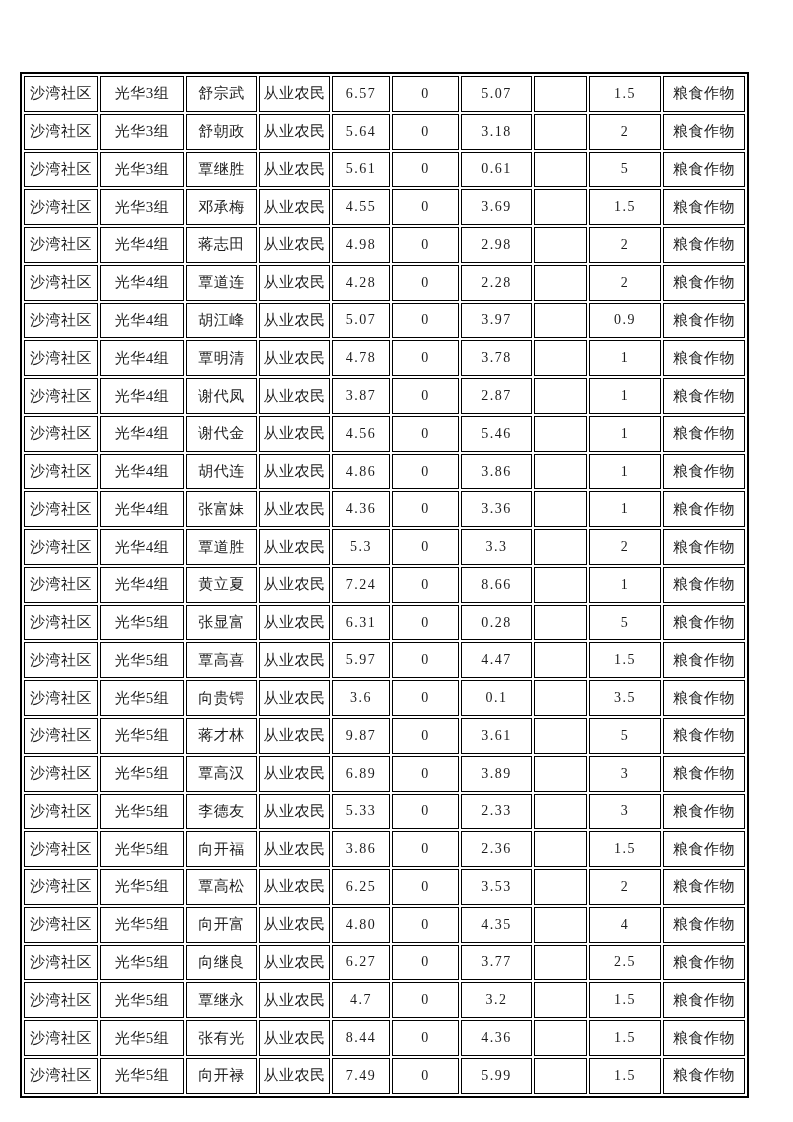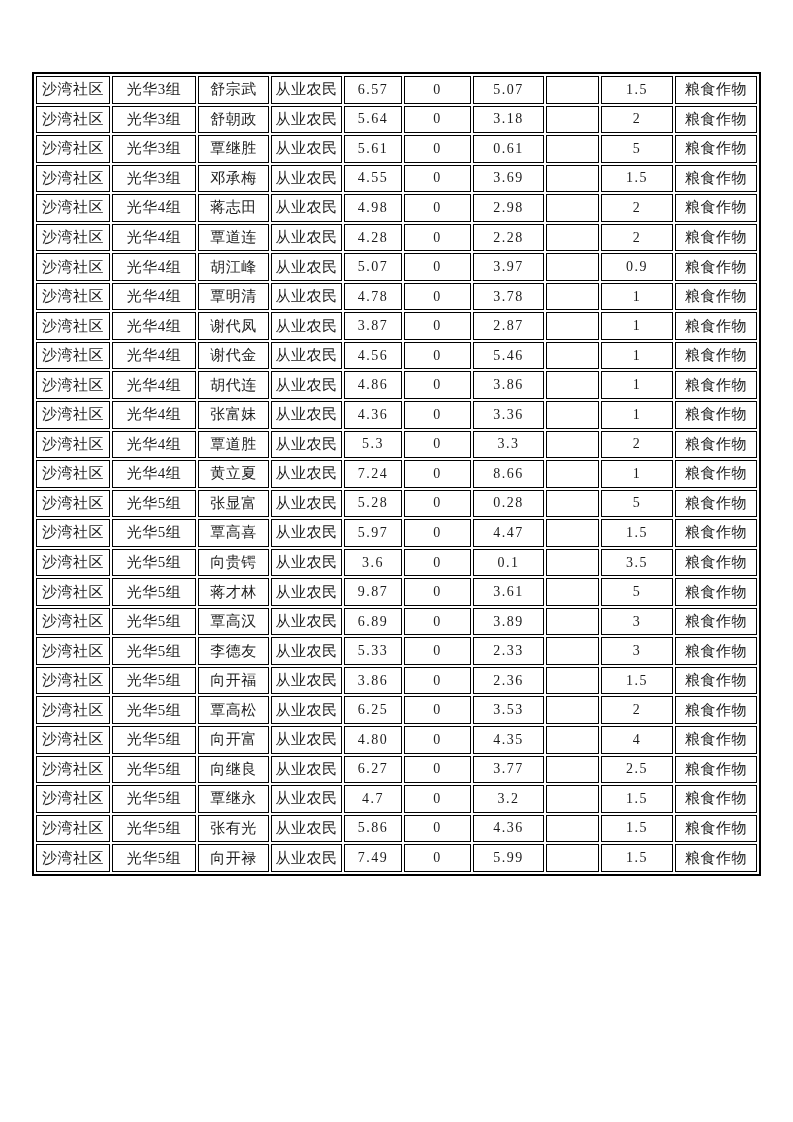--- a/index.html
+++ b/index.html
@@ -8,24 +8,24 @@
     position: relative;
     width: 793px;
     height: 1122px;
     margin: 0 auto;
     background: #ffffff;
     overflow: hidden;
     font-family: "Liberation Serif", "DejaVu Serif", serif;
   }
   table.sheet {
     position: absolute;
-    left: 32px;
+    left: 20px;
     top: 72px;
     width: 703px;
-    height: 804px;
+    height: 1026px;
     table-layout: fixed;
     border-collapse: separate;
     border-spacing: 2px;
     border: 2px solid #000000;
   }
   table.sheet td {
     border: 1.5px solid #000000;
     padding: 0;
     text-align: center;
     vertical-align: middle;
@@ -237,21 +237,21 @@
           <td class="num">8.66</td>
           <td class="cjk"></td>
           <td class="num">1</td>
           <td class="cjk">粮食作物</td>
         </tr>
         <tr>
           <td class="cjk">沙湾社区</td>
           <td class="cjk">光华5组</td>
           <td class="cjk">张显富</td>
           <td class="cjk">从业农民</td>
-          <td class="num">5.28</td>
+          <td class="num">6.31</td>
           <td class="num">0</td>
           <td class="num">0.28</td>
           <td class="cjk"></td>
           <td class="num">5</td>
           <td class="cjk">粮食作物</td>
         </tr>
         <tr>
           <td class="cjk">沙湾社区</td>
           <td class="cjk">光华5组</td>
           <td class="cjk">覃高喜</td>
@@ -369,21 +369,21 @@
           <td class="num">3.2</td>
           <td class="cjk"></td>
           <td class="num">1.5</td>
           <td class="cjk">粮食作物</td>
         </tr>
         <tr>
           <td class="cjk">沙湾社区</td>
           <td class="cjk">光华5组</td>
           <td class="cjk">张有光</td>
           <td class="cjk">从业农民</td>
-          <td class="num">5.86</td>
+          <td class="num">8.44</td>
           <td class="num">0</td>
           <td class="num">4.36</td>
           <td class="cjk"></td>
           <td class="num">1.5</td>
           <td class="cjk">粮食作物</td>
         </tr>
         <tr>
           <td class="cjk">沙湾社区</td>
           <td class="cjk">光华5组</td>
           <td class="cjk">向开禄</td>

